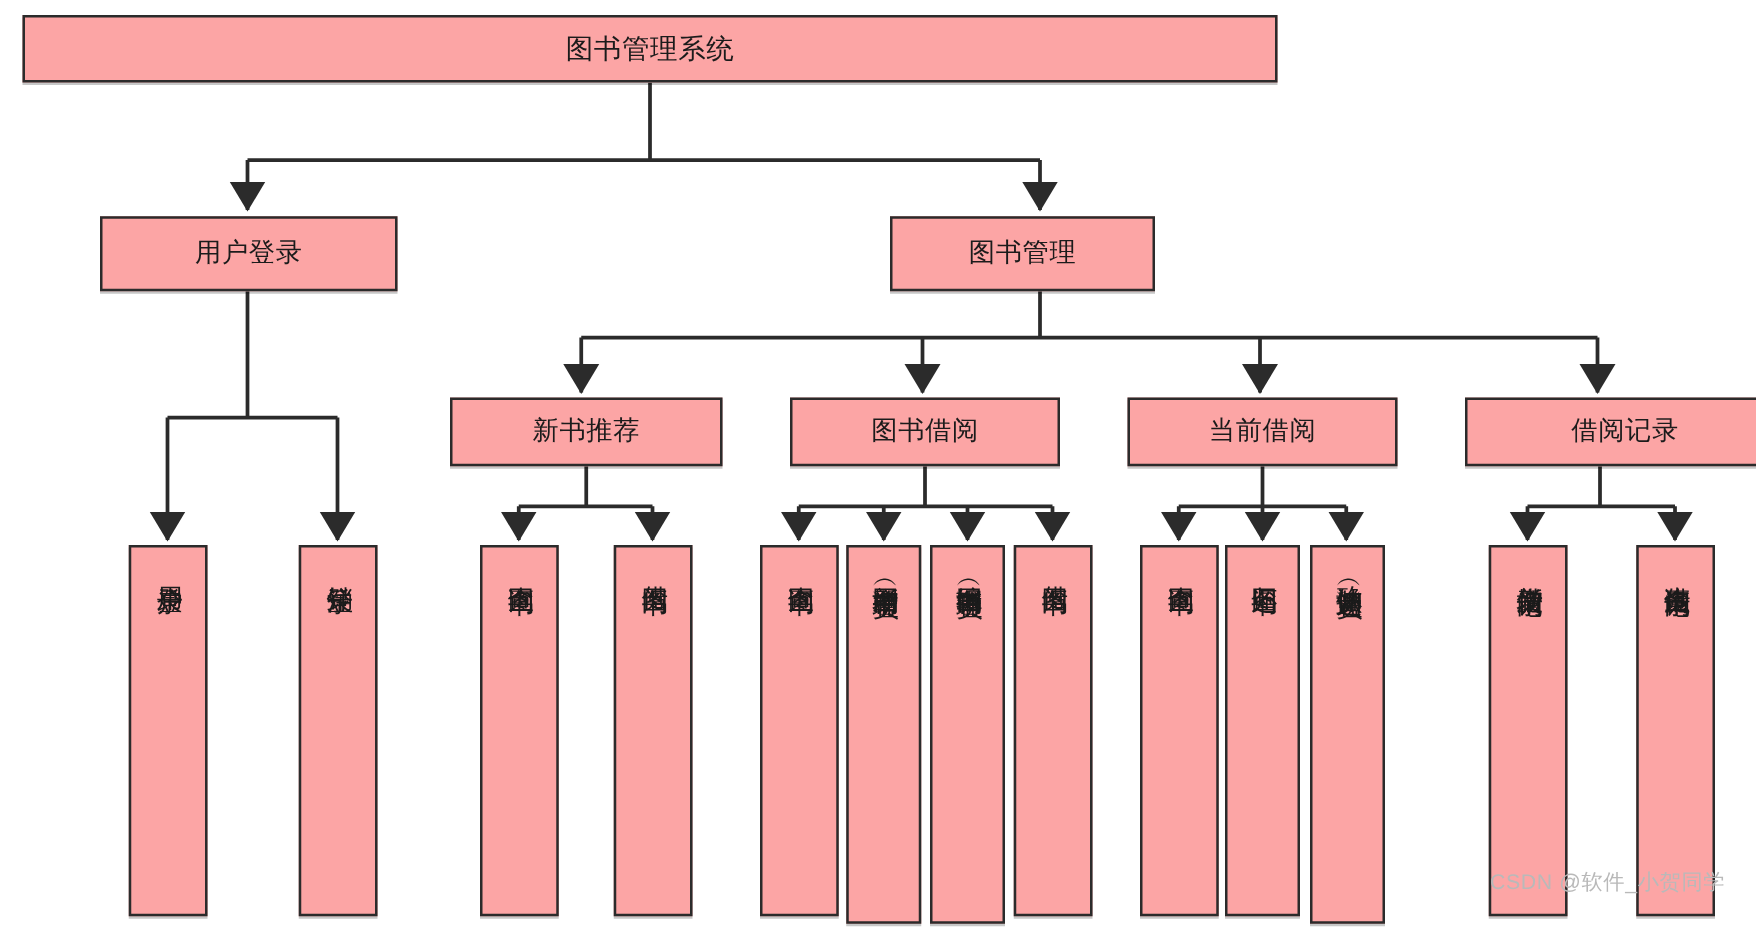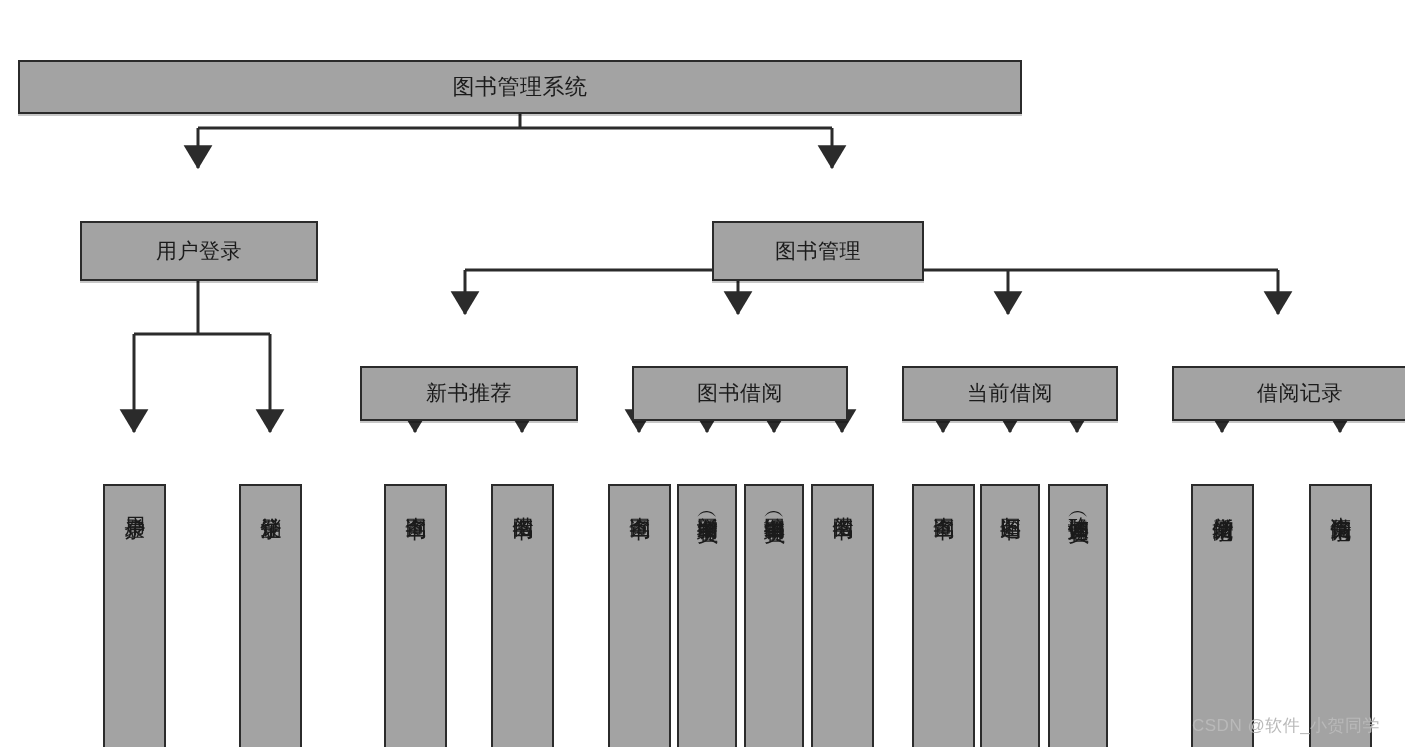--- a/index.html
+++ b/index.html
@@ -21,28 +21,27 @@
     position: absolute;
     left: 0;
     top: 0;
     width: 1405px;
     height: 747px;
     pointer-events: none;
   }
   .node {
     position: absolute;
     box-sizing: border-box;
-    background: #a3a3a3;
+    background: #fca5a5;
     border: 2px solid #2b2b2b;
     box-shadow: 0 2px 0 0 rgba(0,0,0,0.22);
     display: flex;
     align-items: center;
     justify-content: center;
     color: #1b1b1b;
-    margin-top: 48px;
   }
   .node .label {
     display: block;
     text-align: center;
     line-height: 1.05;
     white-space: nowrap;
   }
   .node.horizontal .label {
     font-size: 21px;
     letter-spacing: 0.5px;
@@ -198,15 +197,15 @@
   </div>
 
   <div class="node vertical" style="left:1191px; top:436px; width:63px; height:297px;">
     <span class="label">新增借阅记录</span>
   </div>
 
   <div class="node vertical" style="left:1309px; top:436px; width:63px; height:297px;">
     <span class="label">查询借阅记录</span>
   </div>
 
-  <div id="watermark" style="left:1192px; top:714px;">CSDN @软件_小贺同学</div>
+  <div id="watermark" style="left:1192px; top:694px;">CSDN @软件_小贺同学</div>
 
 </div>
 
 </body></html>

